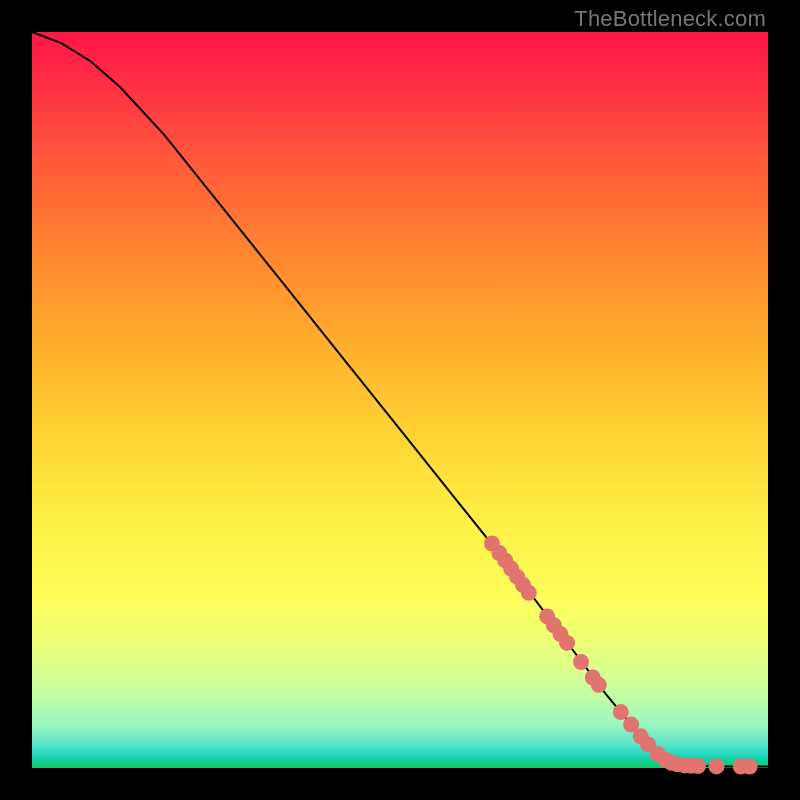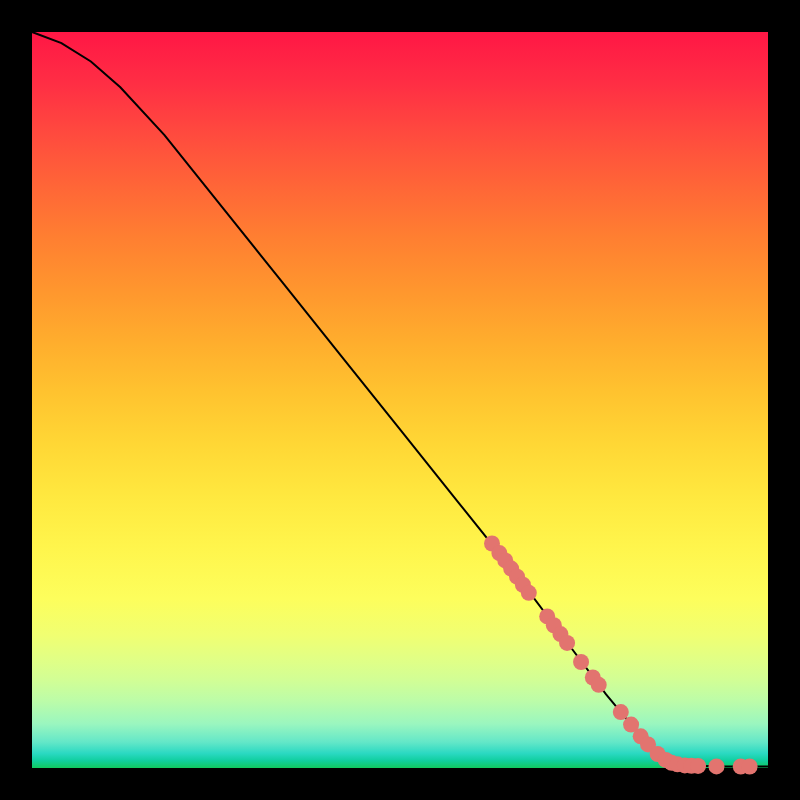--- a/index.html
+++ b/index.html
@@ -63,20 +63,21 @@
     top: 32px;
     width: 736px;
     height: 736px;
     overflow: visible;
   }
 </style>
 </head>
 <body>
 
 <div class="container">
+  <div class="watermark">TheBottleneck.com</div>
   <div class="plot-area"></div>
   <svg class="overlay" viewBox="0 0 736 736" preserveAspectRatio="none">
     <path id="curve-path" fill="none" stroke="#000000" stroke-width="2" d="M 0.00 0.00 L 29.44 11.04 L 58.88 29.44 L 88.32 55.20 L 132.48 103.04 L 191.36 176.64 L 250.24 250.24 L 309.12 323.84 L 368.00 397.44 L 426.88 471.04 L 485.76 544.64 L 529.92 603.52 L 574.08 662.40 L 610.88 706.56 L 632.96 724.96 L 647.68 731.58 L 662.40 733.79 L 691.84 734.53 L 736.00 734.53"></path>
     <g id="scatter-group">
         <circle cx="460.00" cy="511.52" r="8" fill="#e2746f"></circle>
         <circle cx="467.36" cy="521.09" r="8" fill="#e2746f"></circle>
         <circle cx="473.25" cy="528.45" r="8" fill="#e2746f"></circle>
         <circle cx="479.14" cy="536.54" r="8" fill="#e2746f"></circle>
         <circle cx="485.02" cy="544.64" r="8" fill="#e2746f"></circle>
         <circle cx="490.91" cy="552.74" r="8" fill="#e2746f"></circle>

